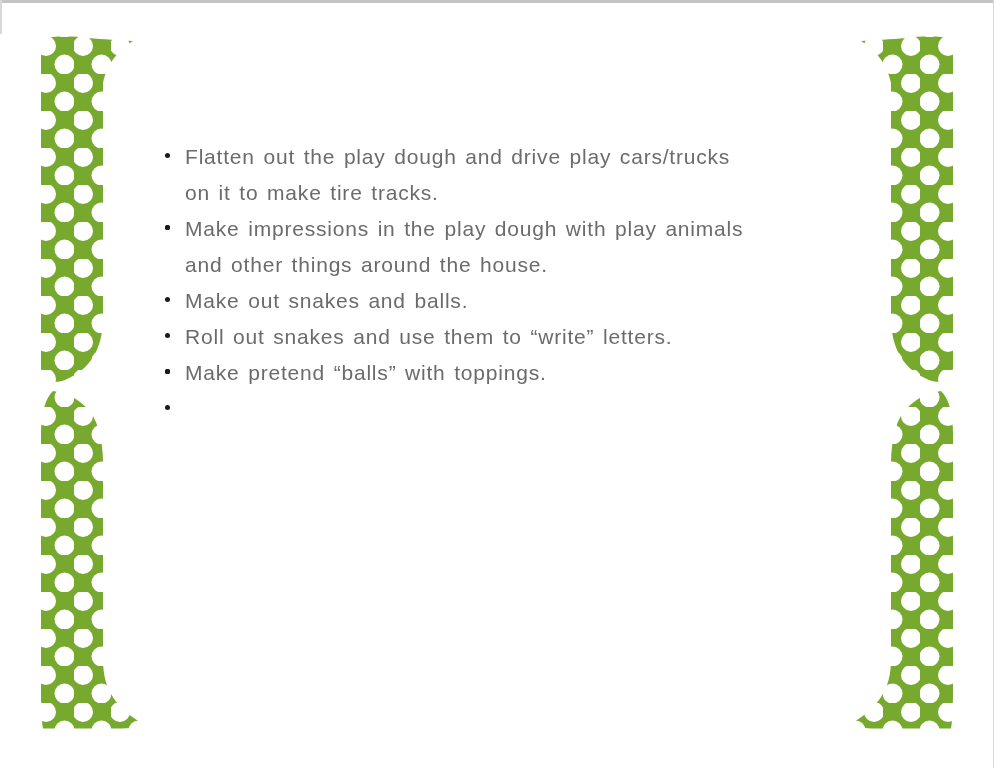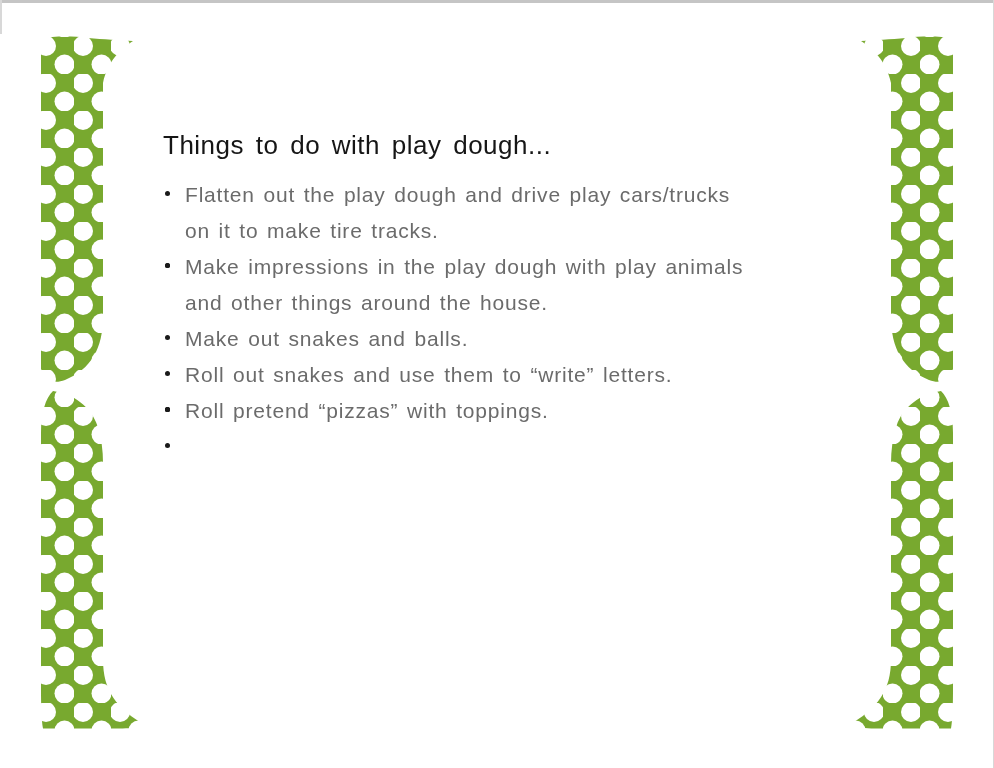--- a/index.html
+++ b/index.html
@@ -106,21 +106,20 @@
         <path d="M 53 391 C 73 394 91 406 97.5 426 C 101.5 438 103 451 103 463 L 103 659 C 103 691 116 708 147 726.5 C 143 728.5 120 728.5 100 728.5 L 43 728.5 C 41.5 721 41 703 41 691 L 41 433 C 41 413 45.5 398 53 391 Z"></path>
       </g>
       <g transform="translate(994,0) scale(-1,1)">
         <path d="M 41 40 C 54 35 72 36 88 38 C 103 39.5 120 40 133 41 C 121 49 108 60 103 83 L 103 316 C 103 349 91 369 65 380 C 56 383.5 48 382 44.5 375 L 41 369 Z"></path>
         <path d="M 53 391 C 73 394 91 406 97.5 426 C 101.5 438 103 451 103 463 L 103 659 C 103 691 116 708 147 726.5 C 143 728.5 120 728.5 100 728.5 L 43 728.5 C 41.5 721 41 703 41 691 L 41 433 C 41 413 45.5 398 53 391 Z"></path>
       </g>
     </g>
   </svg>
 
   <div class="content">
-    <h1 class="doc-title">Things to do with play dough...</h1>
     <ul class="todo-list">
       <li>
         <span class="bullet"></span>
         <span class="item-text">Flatten out the play dough and drive play cars/trucks
 on it to make tire tracks.</span>
       </li>
       <li>
         <span class="bullet"></span>
       </li>
       <li>
@@ -137,21 +136,21 @@
         <span class="item-text">Roll out snakes and use them to “write” letters.</span>
       </li>
       <li>
         <span class="bullet"></span>
       </li>
       <li>
         <span class="bullet"></span>
       </li>
       <li>
         <span class="bullet"></span>
-        <span class="item-text">Roll pretend “pizzas” with toppings.</span>
+        <span class="item-text">Make pretend “balls” with toppings.</span>
       </li>
       <li>
         <span class="bullet"></span>
       </li>
     </ul>
   </div>
 
 </div>
 
 </body></html>

